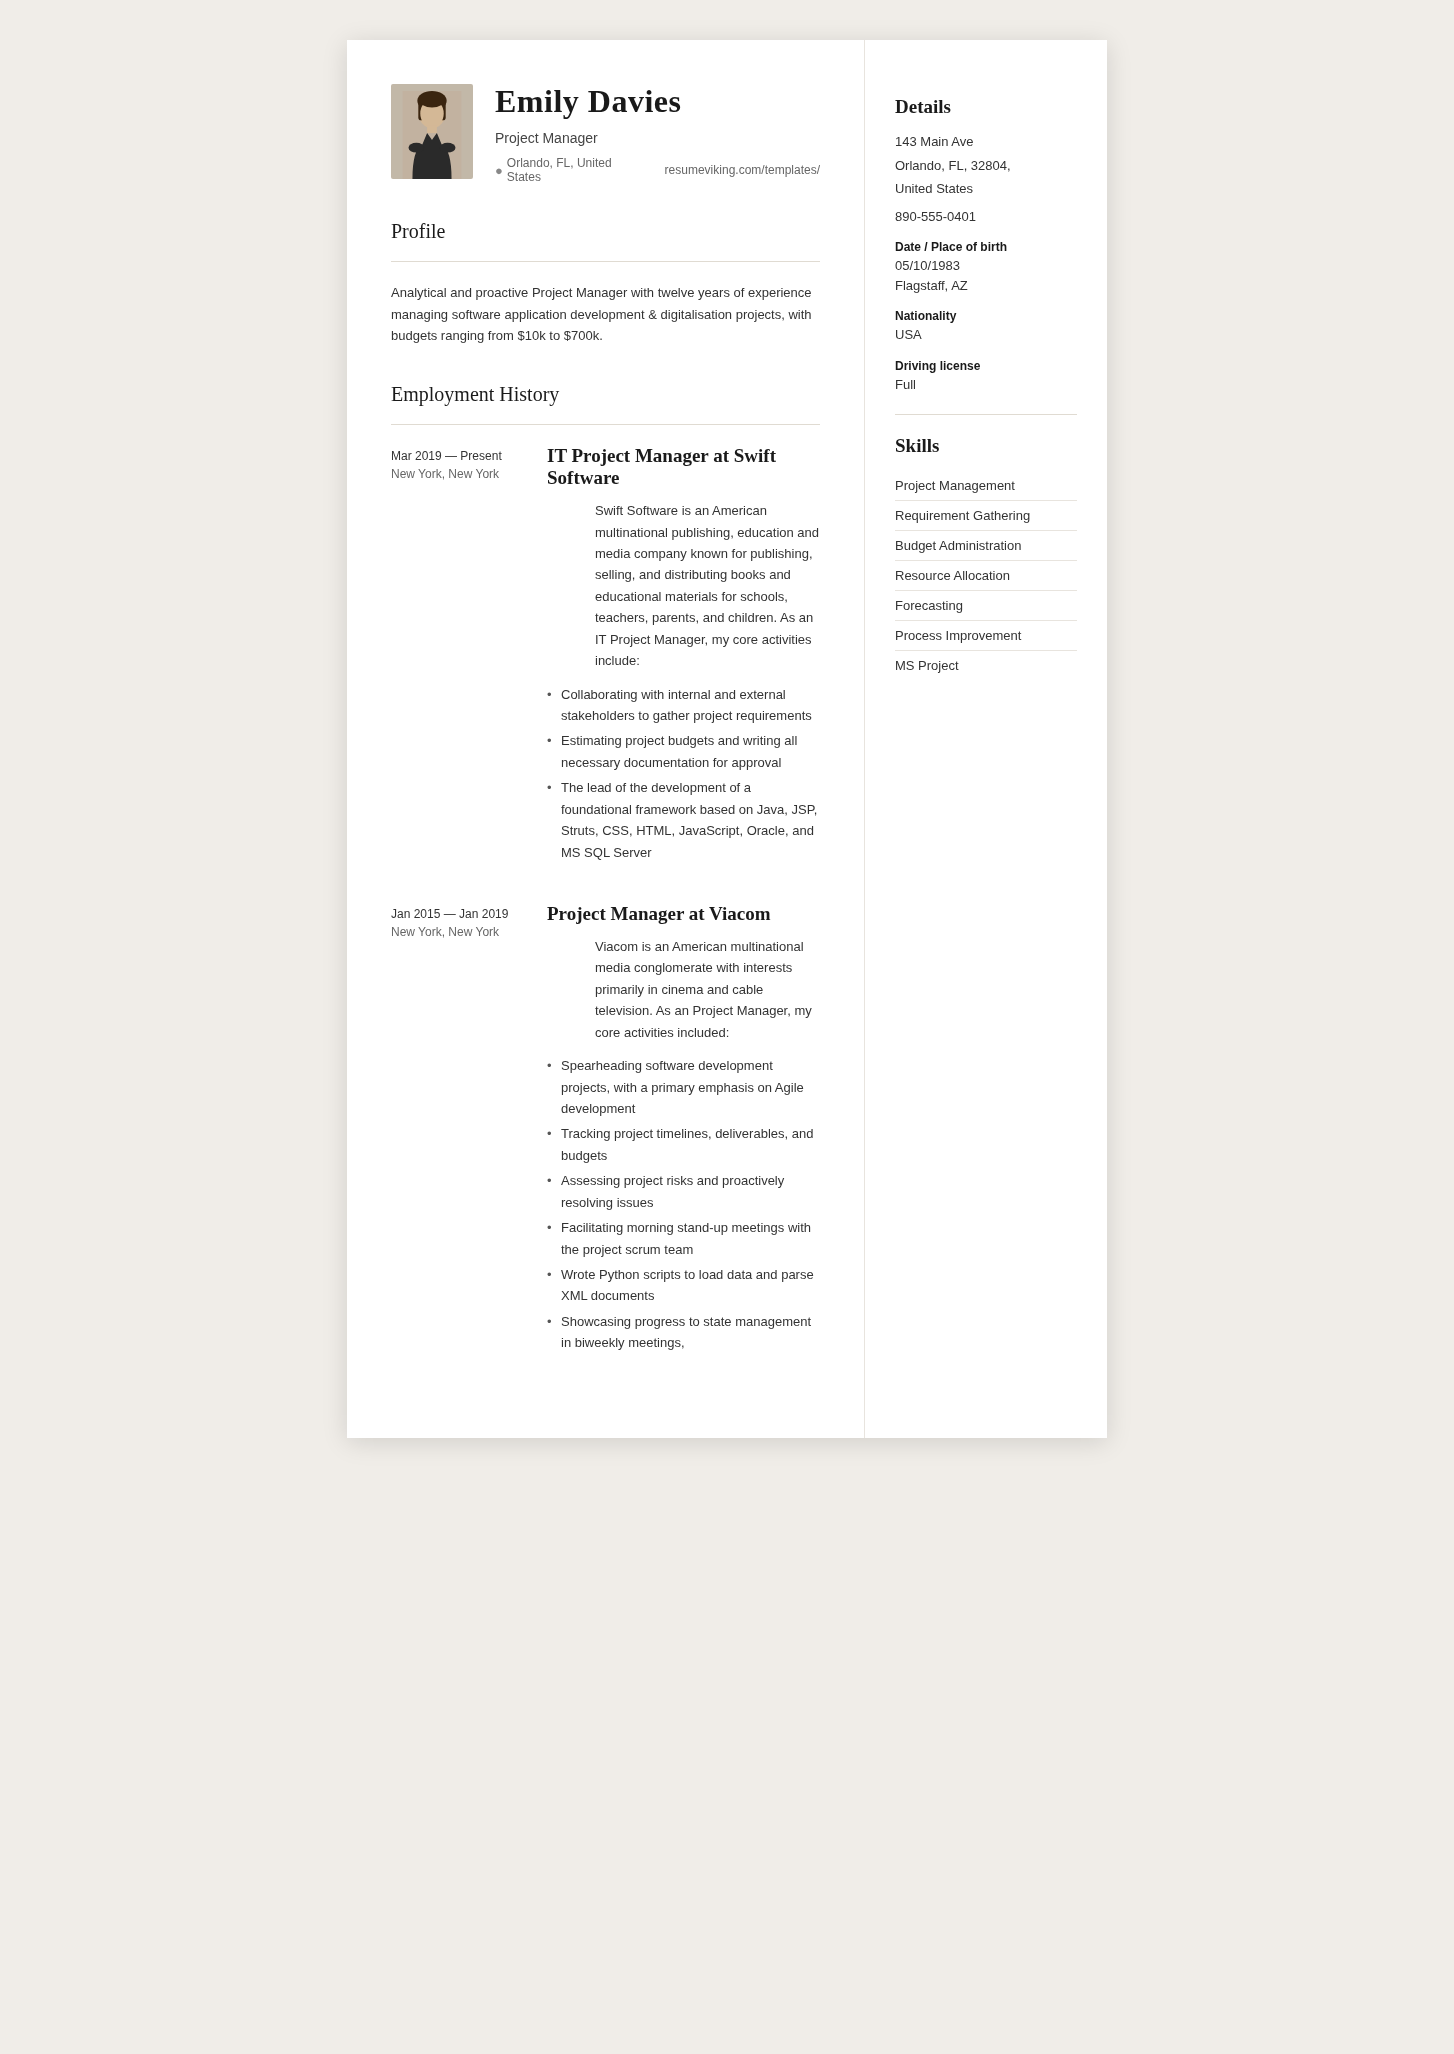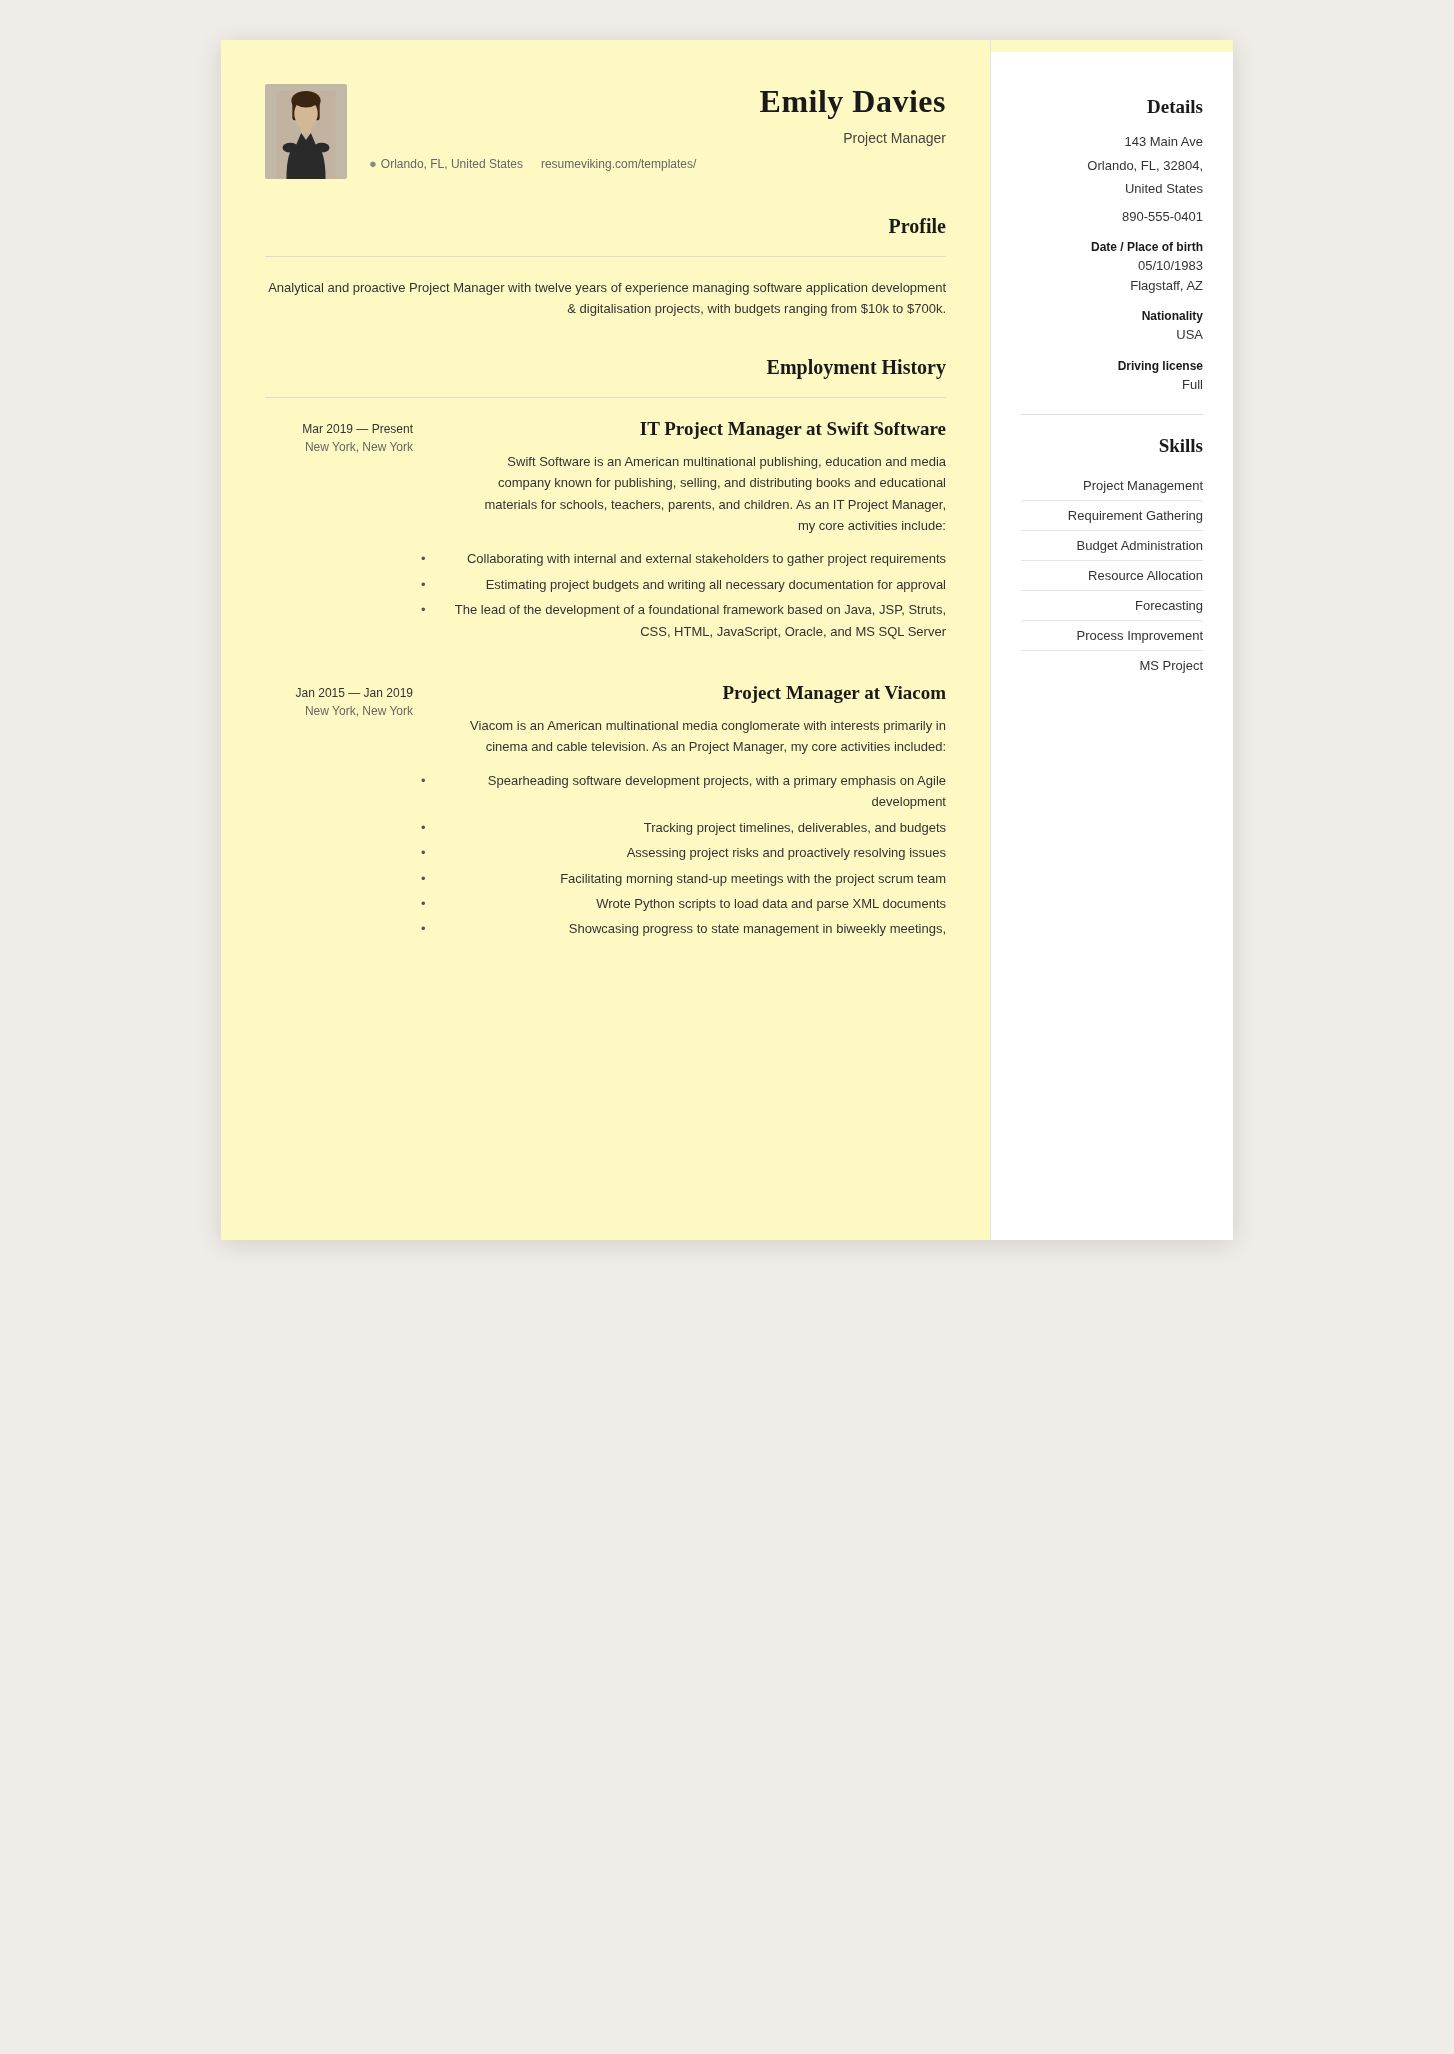--- a/index.html
+++ b/index.html
@@ -6,28 +6,27 @@
     body {
       font-family: 'Georgia', serif;
       background: #f0ede8;
       display: flex;
       justify-content: center;
       align-items: flex-start;
       padding: 40px 20px;
       min-height: 100vh;
     }
     .resume-card {
-      background: #fef9c3;
-      width: 1012px;
+      background: #ffffff;
+      width: 760px;
       min-height: 1200px;
       box-shadow: 0 4px 24px rgba(0,0,0,0.13);
       display: flex;
       flex-direction: row;
       position: relative;
-      text-align: right;
     }
     
     .main-col {
       flex: 1 1 0;
       padding: 44px 44px 44px 44px;
       border-right: 1px solid #e8e4de;
     }
     
     .side-col {
       width: 242px;
@@ -91,21 +90,21 @@
       gap: 4px;
     }
     .loc-icon {
       color: #888;
       font-size: 13px;
     }
 
     
     .section-title {
       font-size: 20px;
-      font-weight: 700;
+      font-weight: 400;
       color: #1a1a1a;
       font-family: 'Georgia', serif;
       margin-bottom: 14px;
       margin-top: 12px;
       padding-bottom: 4px;
     }
     .section-divider {
       border: none;
       border-top: 1.5px solid #e0dbd2;
       margin-bottom: 20px;

